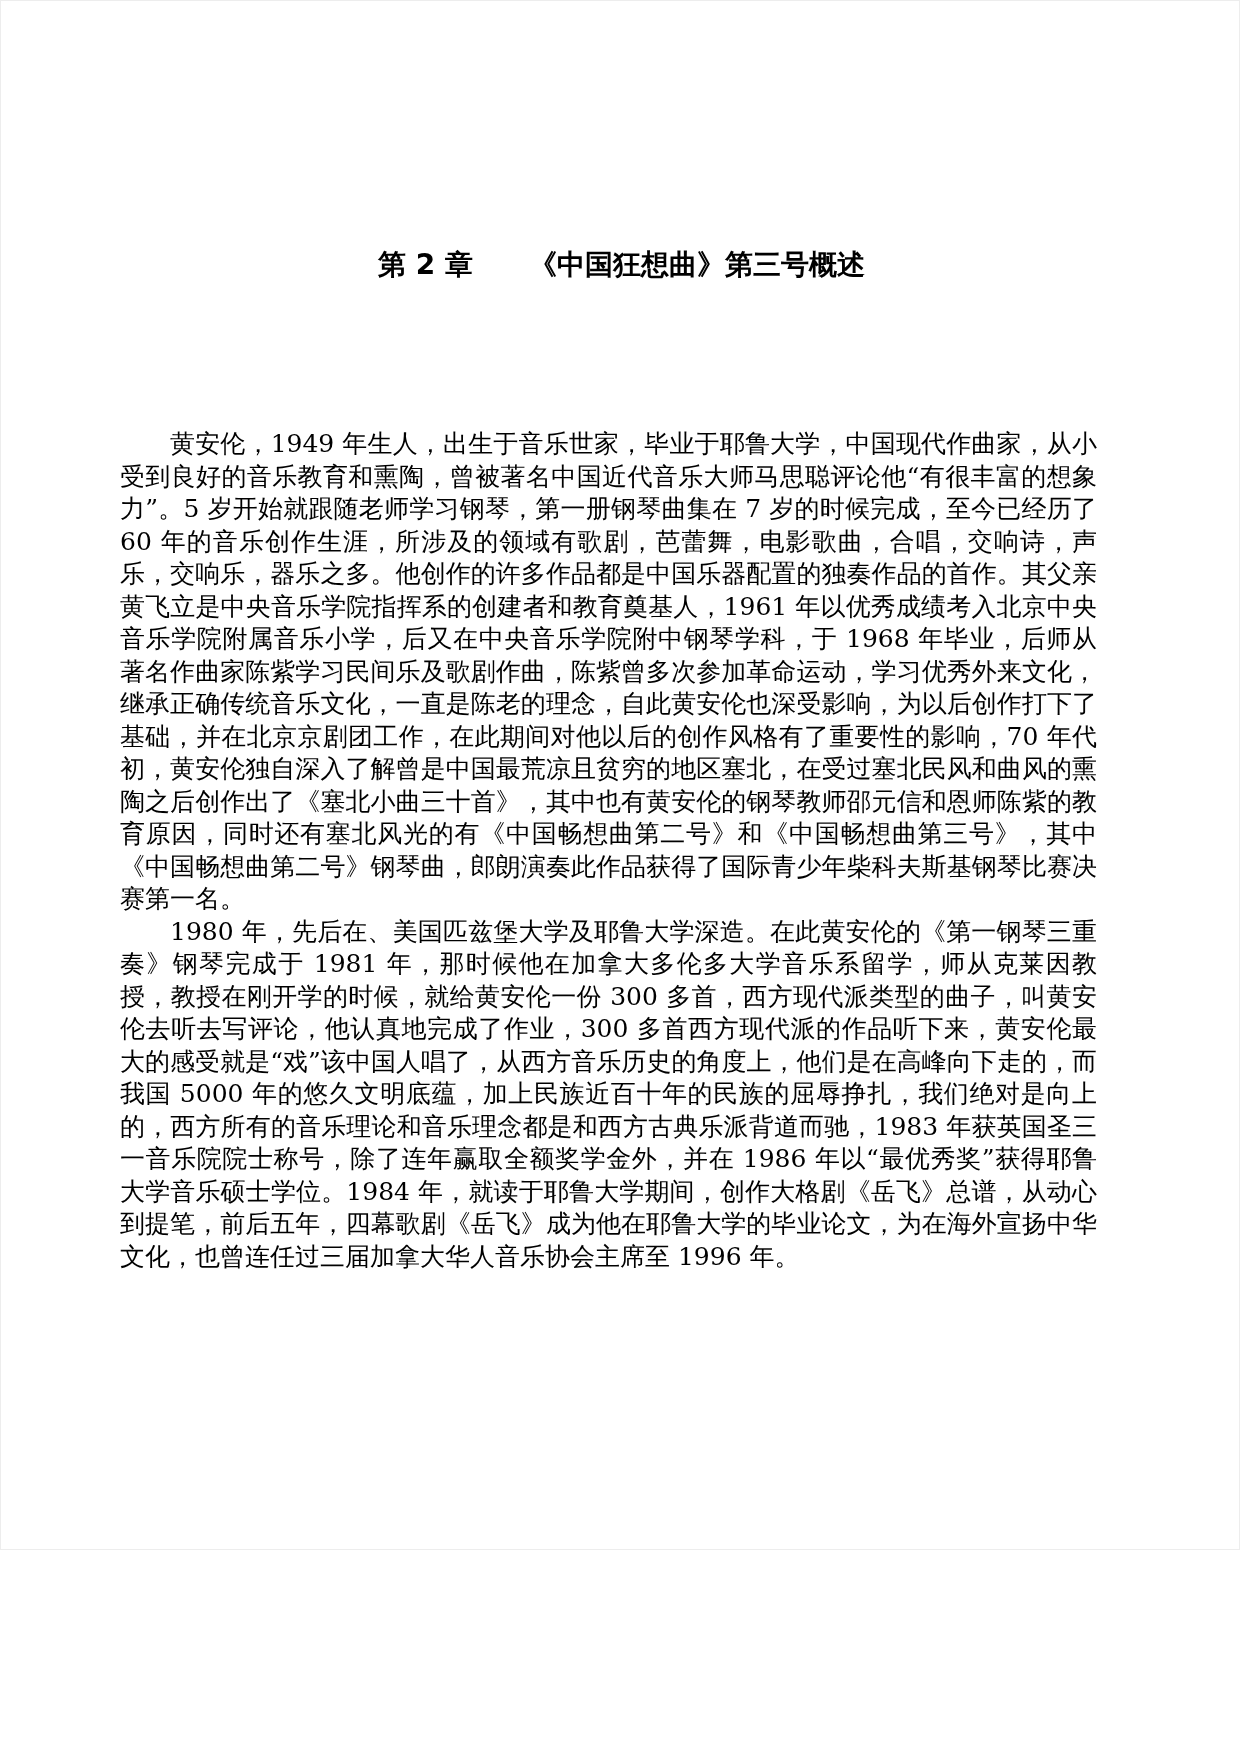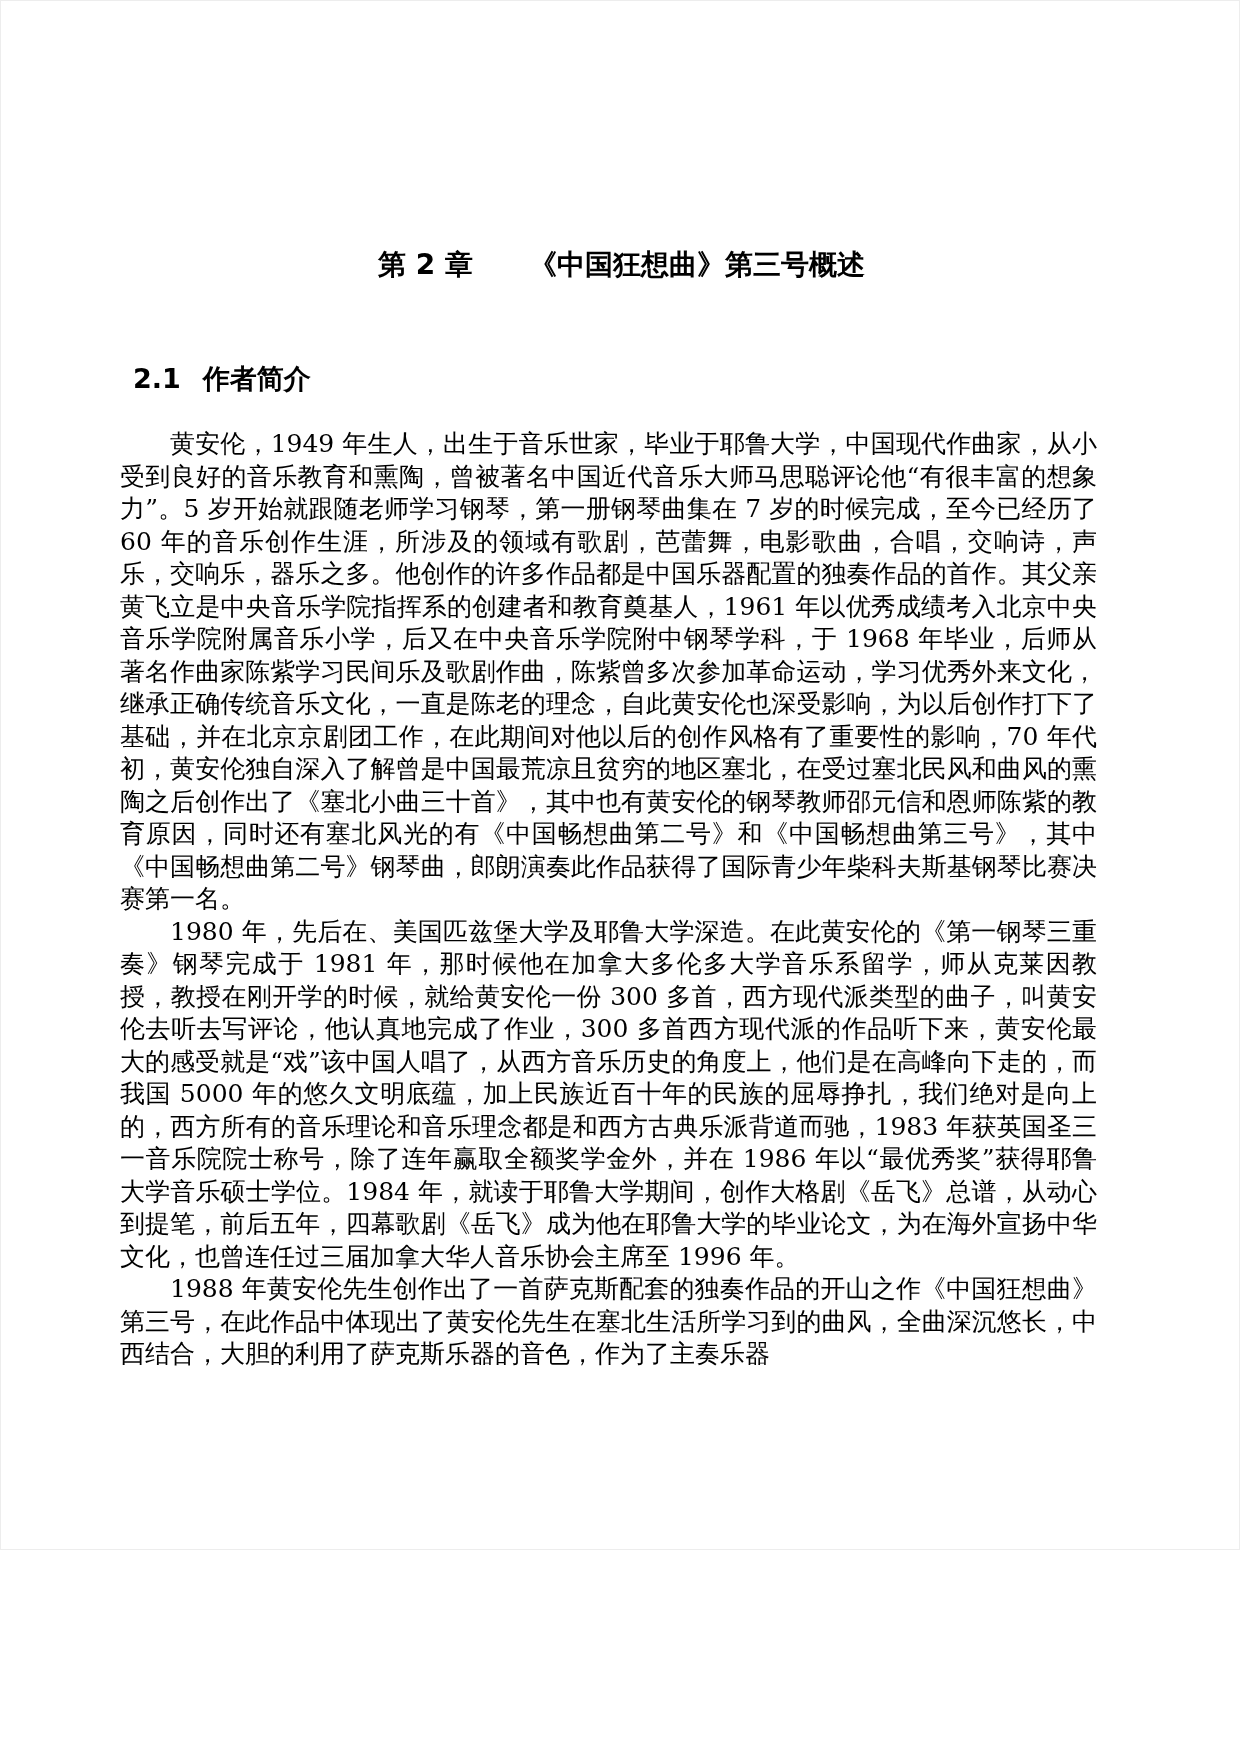--- a/index.html
+++ b/index.html
@@ -78,23 +78,21 @@
     color: #6d28d9;
   }
 </style>
 </head>
 <body>
 
 <div class="page">
 
   <h1 class="chapter-heading"><span>第 2 章</span><span class="title-gap"></span><span>《中国狂想曲》第三号概述</span></h1>
 
-  <h2 class="section-heading"><span class="section-number">2.1</span><span>作者简介</span></h2>
 
   <div class="body-text">
     <p>黄安伦，1949 年生人，出生于音乐世家，毕业于耶鲁大学，中国现代作曲家，从小受到良好的音乐教育和熏陶，曾被著名中国近代音乐大师马思聪评论他“有很丰富的想象力”。5 岁开始就跟随老师学习钢琴，第一册钢琴曲集在 7 岁的时候完成，至今已经历了 60 年的音乐创作生涯，所涉及的领域有歌剧，芭蕾舞，电影歌曲，合唱，交响诗，声乐，交响乐，器乐之多。他创作的许多作品都是中国乐器配置的独奏作品的首作。其父亲黄飞立是中央音乐学院指挥系的创建者和教育奠基人，1961 年以优秀成绩考入北京中央音乐学院附属音乐小学，后又在中央音乐学院附中钢琴学科，于 1968 年毕业，后师从著名作曲家陈紫学习民间乐及歌剧作曲，陈紫曾多次参加革命运动，学习优秀外来文化，继承正确传统音乐文化，一直是陈老的理念，自此黄安伦也深受影响，为以后创作打下了基础，并在北京京剧团工作，在此期间对他以后的创作风格有了重要性的影响，70 年代初，黄安伦独自深入了解曾是中国最荒凉且贫穷的地区塞北，在受过塞北民风和曲风的熏陶之后创作出了《塞北小曲三十首》，其中也有黄安伦的钢琴教师邵元信和恩师陈紫的教育原因，同时还有塞北风光的有《中国畅想曲第二号》和《中国畅想曲第三号》，其中《中国畅想曲第二号》钢琴曲，郎朗演奏此作品获得了国际青少年柴科夫斯基钢琴比赛决赛第一名。</p>
     <p>1980 年，先后在、美国匹兹堡大学及耶鲁大学深造。在此黄安伦的《第一钢琴三重奏》钢琴完成于 1981 年，那时候他在加拿大多伦多大学音乐系留学，师从克莱因教授，教授在刚开学的时候，就给黄安伦一份 300 多首，西方现代派类型的曲子，叫黄安伦去听去写评论，他认真地完成了作业，300 多首西方现代派的作品听下来，黄安伦最大的感受就是“戏”该中国人唱了，从西方音乐历史的角度上，他们是在高峰向下走的，而我国 5000 年的悠久文明底蕴，加上民族近百十年的民族的屈辱挣扎，我们绝对是向上的，西方所有的音乐理论和音乐理念都是和西方古典乐派背道而驰，1983 年获英国圣三一音乐院院士称号，除了连年赢取全额奖学金外，并在 1986 年以“最优秀奖”获得耶鲁大学音乐硕士学位。1984 年，就读于耶鲁大学期间，创作大格剧《岳飞》总谱，从动心到提笔，前后五年，四幕歌剧《岳飞》成为他在耶鲁大学的毕业论文，为在海外宣扬中华文化，也曾连任过三届加拿大华人音乐协会主席至 1996 年。</p>
-    <p>1988 年黄安伦先生创作出了一首萨克斯配套的独奏作品的开山之作《中国狂想曲》第三号，在此作品中体现出了黄安伦先生在塞北生活所学习到的曲风，全曲深沉悠长，中西结合，大胆的利用了萨克斯乐器的音色，作为了主奏乐器</p>
   </div>
 
   <div class="page-footer"><span>PAGE  \* MERGEFORMAT23</span></div>
 
 </div>
 
 </body></html>

